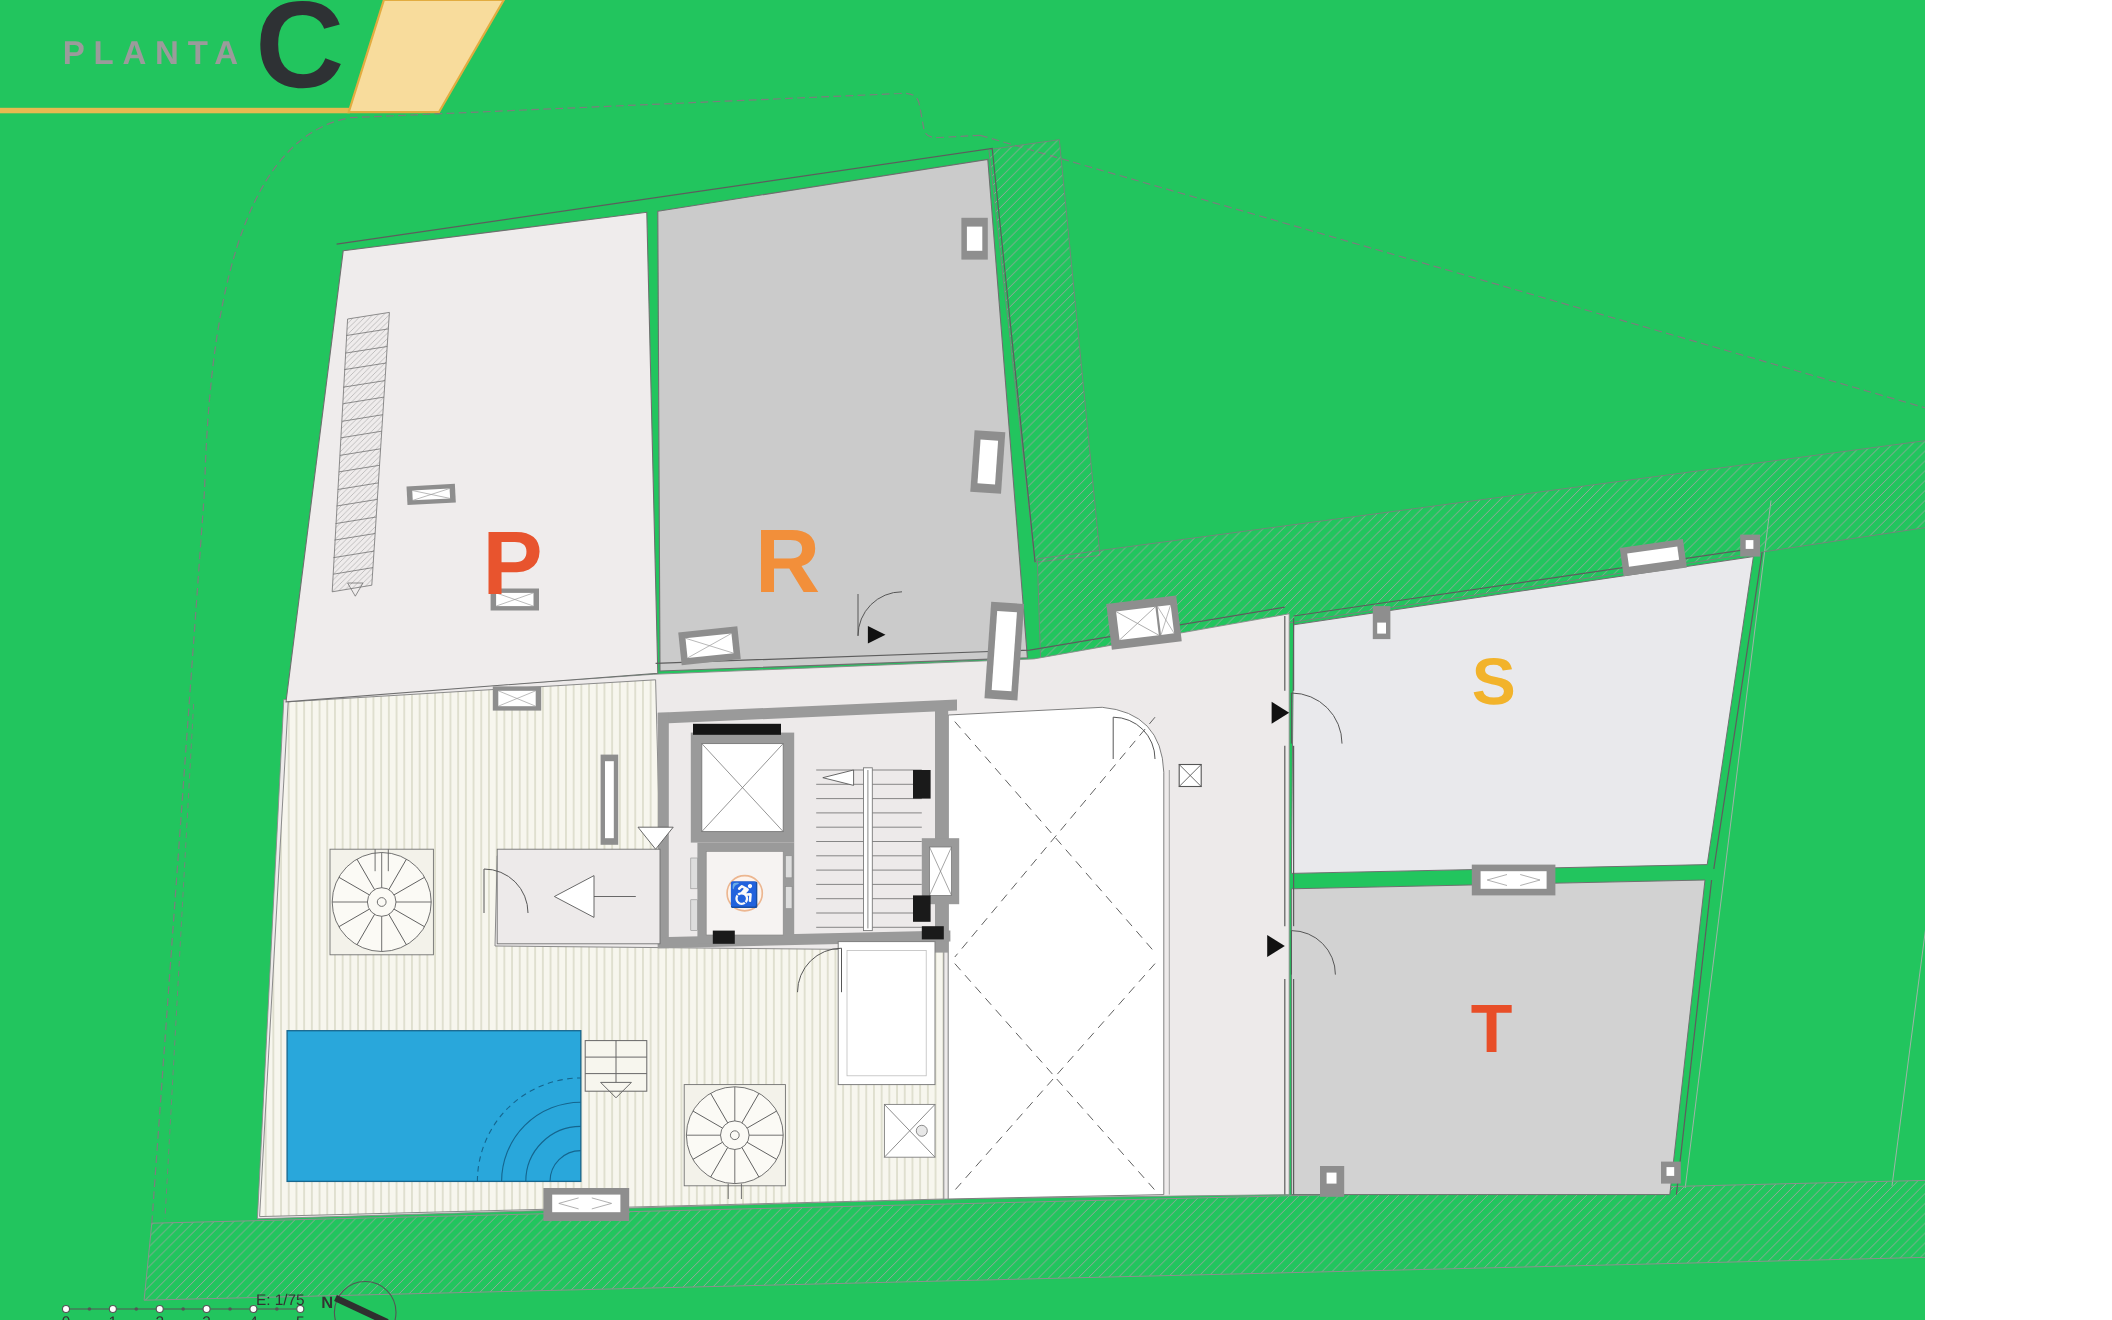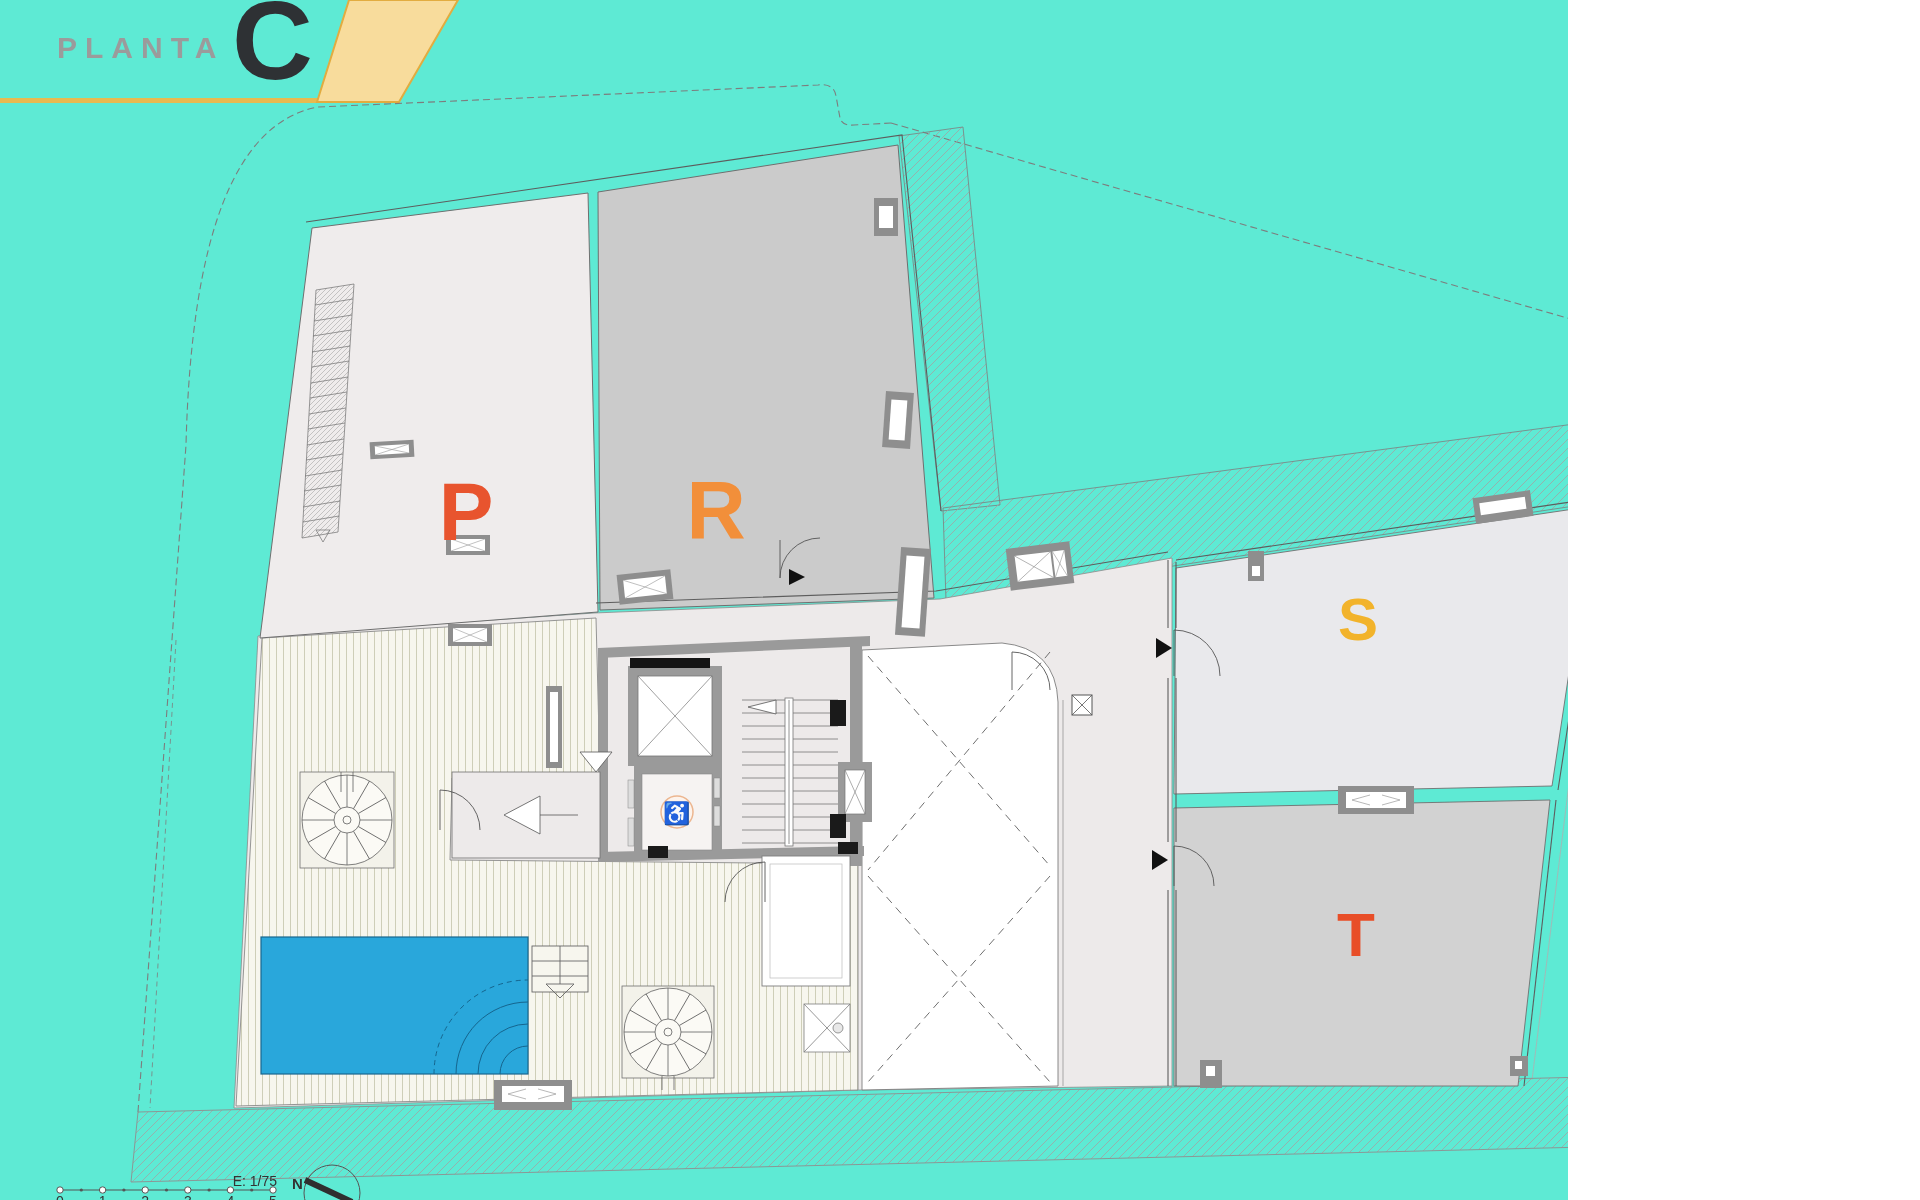--- a/index.html
+++ b/index.html
@@ -1,17 +1,17 @@
 <!DOCTYPE html>
 <html><head>
 <meta charset="utf-8">
 <style>
   html,body{margin:0;padding:0;background:#ffffff;}
-  #stage{position:relative;width:1568px;height:1200px;background:#5eead4;overflow:hidden;
-         font-family:"Liberation Sans", sans-serif;}
+  #stage{position:relative;width:1706px;height:1200px;background:#22c55e;overflow:hidden;
+         font-family:"Liberation Sans", sans-serif;padding-left:44px;}
   svg{position:absolute;left:0;top:0;}
   text{font-family:"Liberation Sans", sans-serif;}
   .room-label{font-weight:bold;}
   .hdr-title{font-weight:bold;letter-spacing:8px;}
 </style>
 </head>
 <body>
 
 <div id="stage">
 <svg width="1920" height="1200" viewBox="0 0 1920 1200">

